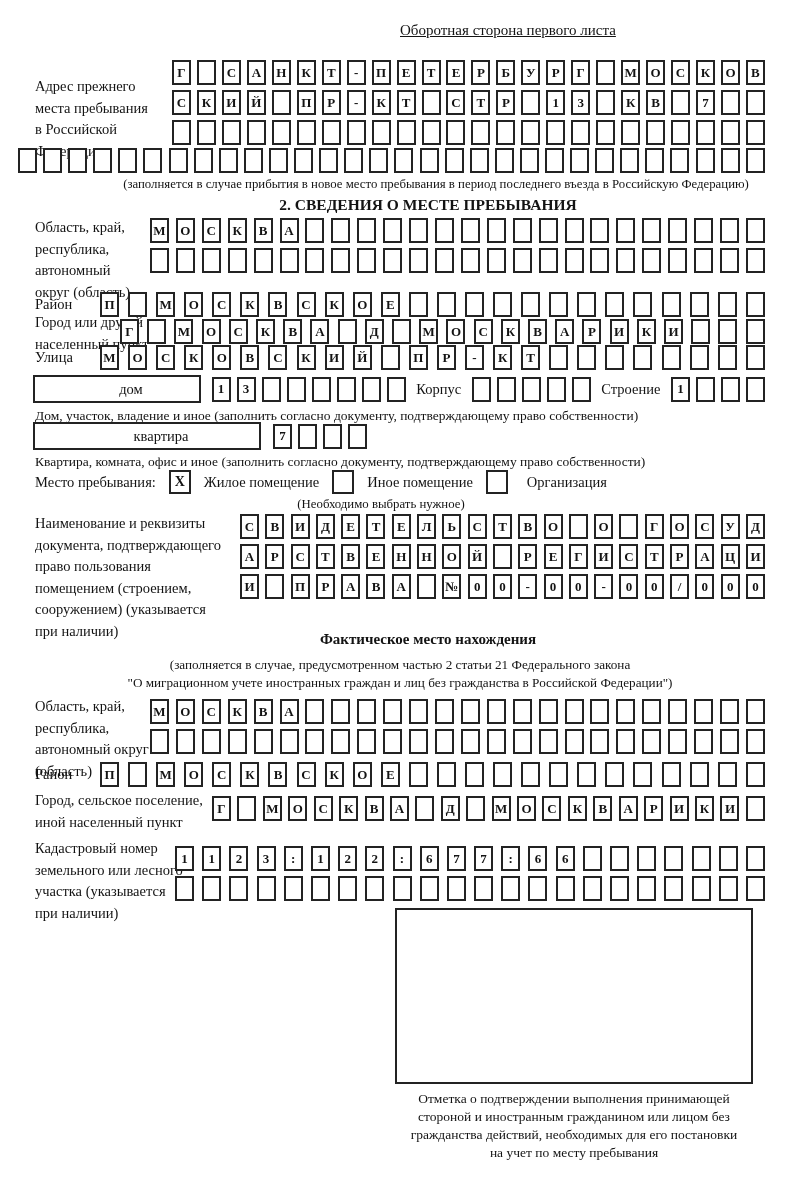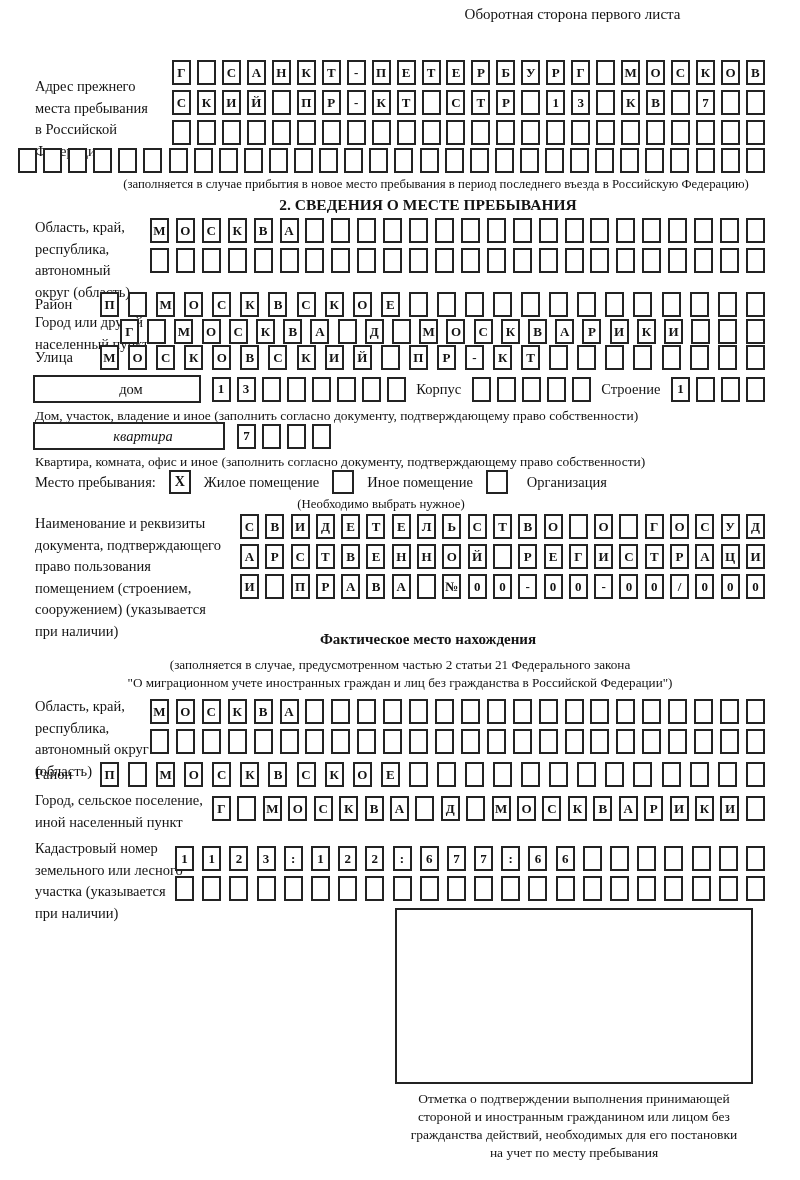--- a/index.html
+++ b/index.html
@@ -28,21 +28,21 @@
     width:22px;height:24px;box-sizing:border-box;border:2px solid #232323;
     display:flex;align-items:center;justify-content:center;font-size:14px;font-weight:bold;flex:none;
   }
   .inline-lbl{font-size:14.5px;white-space:nowrap;}
   .flexrow{display:flex;align-items:center;}
   .stamp-box{box-sizing:border-box;border:2.5px solid #232323;background:#fff;}
 </style>
 </head>
 <body>
 
-<div class="abs" style="left:400px;top:6px;width:345px;text-align:center;font-size:15px;">Оборотная сторона первого листа</div>
+<div class="abs" style="left:400px;top:22px;width:345px;text-align:left;font-size:15px;text-decoration:underline;">Оборотная сторона первого листа</div>
 
 <div class="abs lbl" style="left:35px;top:76px;width:140px;">Адрес прежнего
 места пребывания
 в Российской
 Федерации</div>
 <div class="abs cells" style="left:172px;top:60px;width:593px;">
     <div class="cell">Г</div>
     <div class="cell"></div>
     <div class="cell">С</div>
     <div class="cell">А</div>
@@ -321,21 +321,21 @@
   <div class="cells-tight">
       <div class="cell">1</div>
       <div class="cell"></div>
       <div class="cell"></div>
       <div class="cell"></div>
     </div>
 </div>
 <div class="abs" style="left:35px;top:408px;font-size:13.5px;">Дом, участок, владение и иное (заполнить согласно документу, подтверждающему право собственности)</div>
 
 <div class="abs flexrow" style="left:33px;top:422px;gap:12px;">
-  <div class="wbox" style="width:192px;font-style:italic;">квартира</div>
+  <div class="wbox" style="width:228px;">квартира</div>
   <div class="cells-tight">
       <div class="cell">7</div>
       <div class="cell"></div>
       <div class="cell"></div>
       <div class="cell"></div>
     </div>
 </div>
 <div class="abs" style="left:35px;top:454px;font-size:13.5px;">Квартира, комната, офис и иное (заполнить согласно документу, подтверждающему право собственности)</div>
 
 <div class="abs flexrow" style="left:35px;top:470px;gap:13px;">

